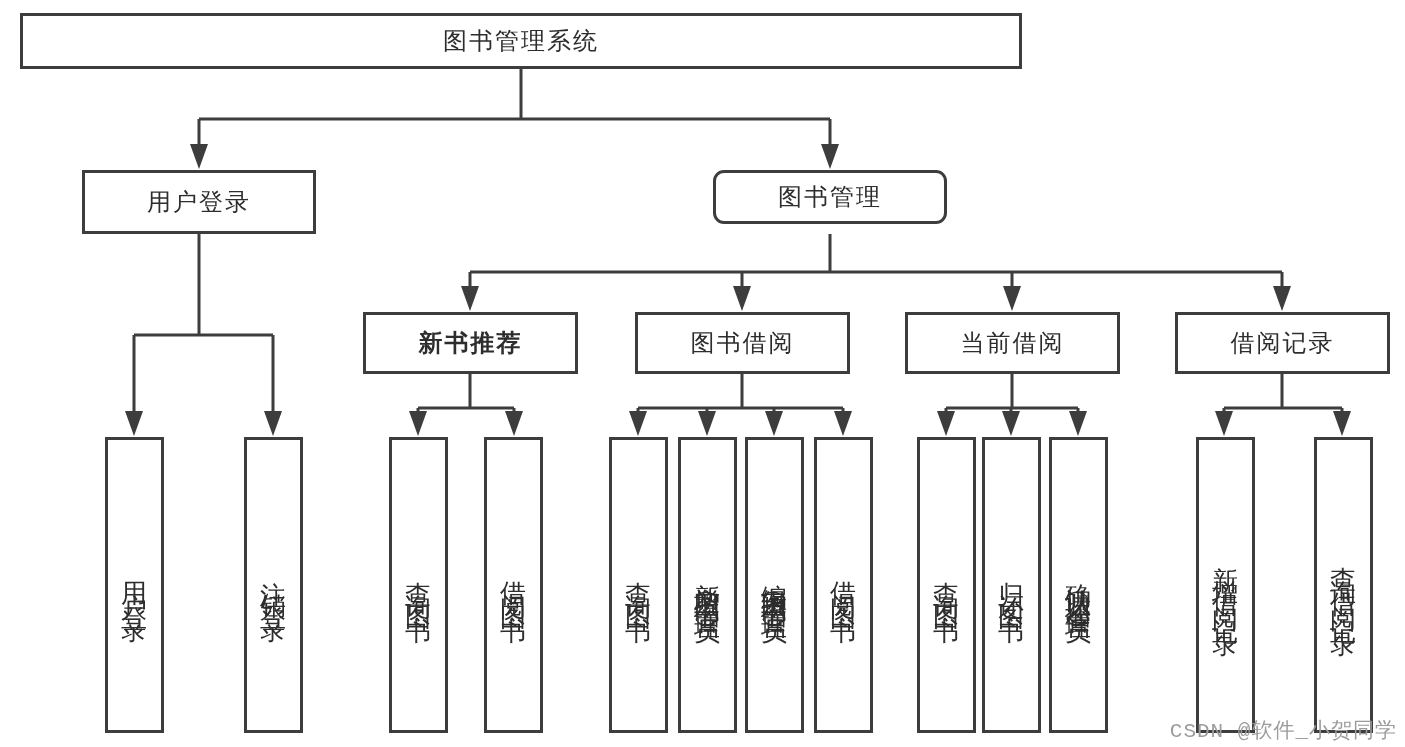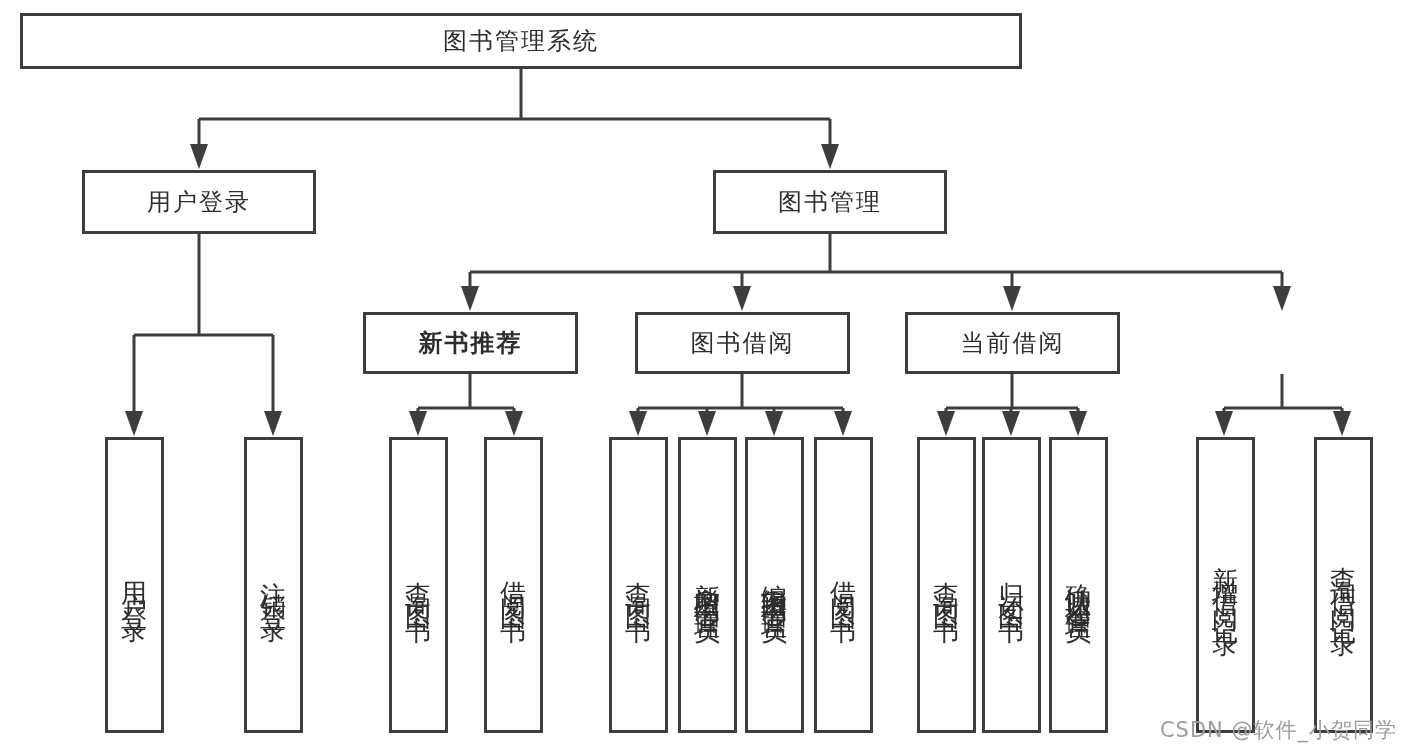--- a/index.html
+++ b/index.html
@@ -41,20 +41,21 @@
   .sp6 { letter-spacing: 13px; }
   .sp9 { letter-spacing: 5px; }
   .watermark {
     position: absolute;
     right: 8px;
     top: 716px;
     font-size: 21px;
     color: #9c9c9c;
     letter-spacing: 1px;
     white-space: nowrap;
+    font-family: Liberation Mono, monospace;
   }
   svg path { stroke: #3d3d3d; stroke-width: 3; fill: none; }
   svg polygon { fill: #3d3d3d; stroke: none; }
 </style>
 </head>
 <body>
 
 <div class="stage">
 
   <svg class="connector-svg" viewBox="0 0 1405 747" xmlns="http://www.w3.org/2000/svg">
@@ -93,25 +94,26 @@
       <polygon points="1002,411 1020,411 1011,436"></polygon>
       <polygon points="1069,411 1087,411 1078,436"></polygon>
       <polygon points="1215,411 1233,411 1224,436"></polygon>
       <polygon points="1333,411 1351,411 1342,436"></polygon>
     </g>
   </svg>
 
   <div class="box hbox" style="left:20px; top:13px; width:1002px; height:56px;">图书管理系统</div>
 
   <div class="box hbox" style="left:82px; top:170px; width:234px; height:64px;">用户登录</div>
-  <div class="box hbox" style="left:713px; top:170px; width:234px; height:64px;">图书管理</div>
+  <div class="box hbox" style="left:713px; top:170px; width:234px; height:54px;border-radius:11px;">图书管理</div>
 
   <div class="box hbox" style="left:363px; top:312px; width:215px; height:62px;font-weight:bold;">新书推荐</div>
   <div class="box hbox" style="left:905px; top:312px; width:215px; height:62px;">当前借阅</div>
   <div class="box hbox" style="left:635px; top:312px; width:215px; height:62px;">图书借阅</div>
+  <div class="box hbox" style="left:1175px; top:312px; width:215px; height:62px;">借阅记录</div>
 
   <div class="box vbox sp4" style="left:105px; top:437px; width:59px; height:296px;">用户登录</div>
   <div class="box vbox sp4" style="left:244px; top:437px; width:59px; height:296px;">注销登录</div>
 
   <div class="box vbox sp4" style="left:389px; top:437px; width:59px; height:296px;">查询图书</div>
   <div class="box vbox sp4" style="left:484px; top:437px; width:59px; height:296px;">借阅图书</div>
 
   <div class="box vbox sp4" style="left:609px; top:437px; width:59px; height:296px;">查询图书</div>
   <div class="box vbox sp9" style="left:678px; top:437px; width:59px; height:296px;">新增图书（管理员）</div>
   <div class="box vbox sp9" style="left:745px; top:437px; width:59px; height:296px;">编辑图书（管理员）</div>

